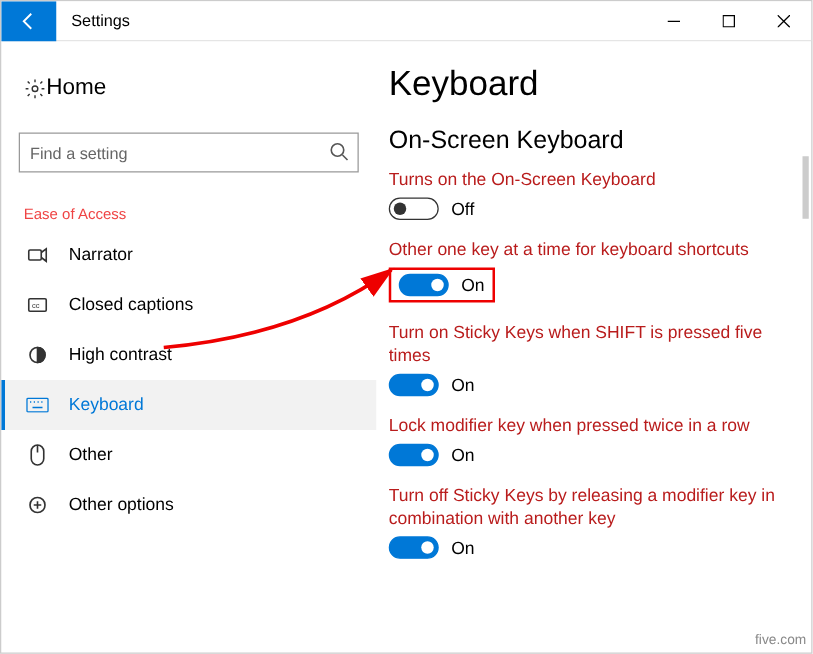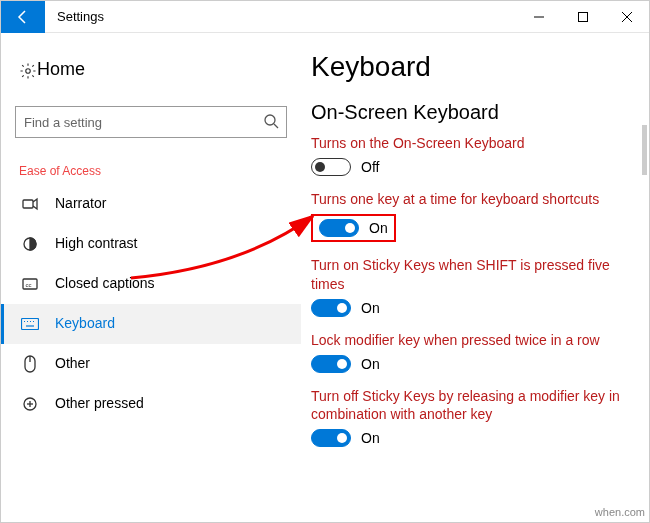--- a/index.html
+++ b/index.html
@@ -102,35 +102,35 @@
       <span class="nav-ico">
           <svg width="16" height="16" viewBox="0 0 16 16" fill="none" stroke="#333" stroke-width="1.3">
             <rect x="1" y="4" width="10" height="8" rx="1"></rect>
             <path d="M11 6l4-3v10l-4-3"></path>
           </svg>
         </span>
       <span>Narrator</span>
     </div>
     <div class="nav-item">
       <span class="nav-ico">
+          <svg width="16" height="16" viewBox="0 0 16 16" fill="none" stroke="#333" stroke-width="1.3">
+            <rect x="1" y="3" width="14" height="10" rx="1"></rect>
+            <text x="3.5" y="10.5" font-size="6" fill="#333" stroke="none">cc</text>
+          </svg>
+        </span>
+      <span>Closed captions</span>
+    </div>
+    <div class="nav-item">
+      <span class="nav-ico">
           <svg width="16" height="16" viewBox="0 0 16 16" stroke="#333" stroke-width="1.3" fill="none">
             <circle cx="8" cy="8" r="6"></circle>
             <path d="M8 2a6 6 0 010 12z" fill="#333"></path>
           </svg>
         </span>
       <span>High contrast</span>
-    </div>
-    <div class="nav-item">
-      <span class="nav-ico">
-          <svg width="16" height="16" viewBox="0 0 16 16" fill="none" stroke="#333" stroke-width="1.3">
-            <rect x="1" y="3" width="14" height="10" rx="1"></rect>
-            <text x="3.5" y="10.5" font-size="6" fill="#333" stroke="none">cc</text>
-          </svg>
-        </span>
-      <span>Closed captions</span>
     </div>
     <div class="nav-item active">
       <span class="nav-ico">
           <svg width="18" height="12" viewBox="0 0 18 12" fill="none" stroke="#0078d7" stroke-width="1.2">
             <rect x="0.5" y="0.5" width="17" height="11" rx="1"></rect>
             <line x1="3" y1="3.5" x2="4" y2="3.5"></line>
             <line x1="6" y1="3.5" x2="7" y2="3.5"></line>
             <line x1="9" y1="3.5" x2="10" y2="3.5"></line>
             <line x1="12" y1="3.5" x2="13" y2="3.5"></line>
             <line x1="5" y1="8" x2="13" y2="8"></line>
@@ -148,41 +148,41 @@
       <span>Other</span>
     </div>
     <div class="nav-item">
       <span class="nav-ico">
           <svg width="16" height="16" viewBox="0 0 16 16" fill="none" stroke="#333" stroke-width="1.3">
             <circle cx="8" cy="8" r="6"></circle>
             <line x1="8" y1="5" x2="8" y2="11"></line>
             <line x1="5" y1="8" x2="11" y2="8"></line>
           </svg>
         </span>
-      <span>Other pressed</span>
+      <span>Other options</span>
     </div>
   </div>
 
   <div class="content">
     <h1>Keyboard</h1>
 
     <h2>On-Screen Keyboard</h2>
     <div class="setting">
       <div class="setting-label">Turns on the On-Screen Keyboard</div>
       <div class="toggle-row">
         <div class="toggle">
             <div class="knob"></div>
           </div>
         <span class="toggle-state">Off</span>
       </div>
     </div>
 
 
     <div class="setting">
-      <div class="setting-label">Turns one key at a time for keyboard shortcuts</div>
+      <div class="setting-label">Other one key at a time for keyboard shortcuts</div>
       <div class="highlight-box">
         <div class="toggle-row">
           <div class="toggle on">
               <div class="knob"></div>
             </div>
           <span class="toggle-state">On</span>
         </div>
       </div>
     </div>
 
@@ -222,13 +222,13 @@
   <svg class="arrow-svg" viewBox="0 0 210 80">
     <defs>
         <marker id="ah" markerWidth="10" markerHeight="10" refX="8" refY="3" orient="auto">
           <path d="M0,0 L0,6 L9,3 z" fill="#e00"></path>
         </marker>
       </defs>
     <path d="M10 70 Q120 60 192 8" stroke="#e00" stroke-width="3" fill="none" marker-end="url(#ah)"></path>
   </svg>
 </div>
 
-<div class="watermark">when.com</div>
+<div class="watermark">five.com</div>
 
 </body></html>

